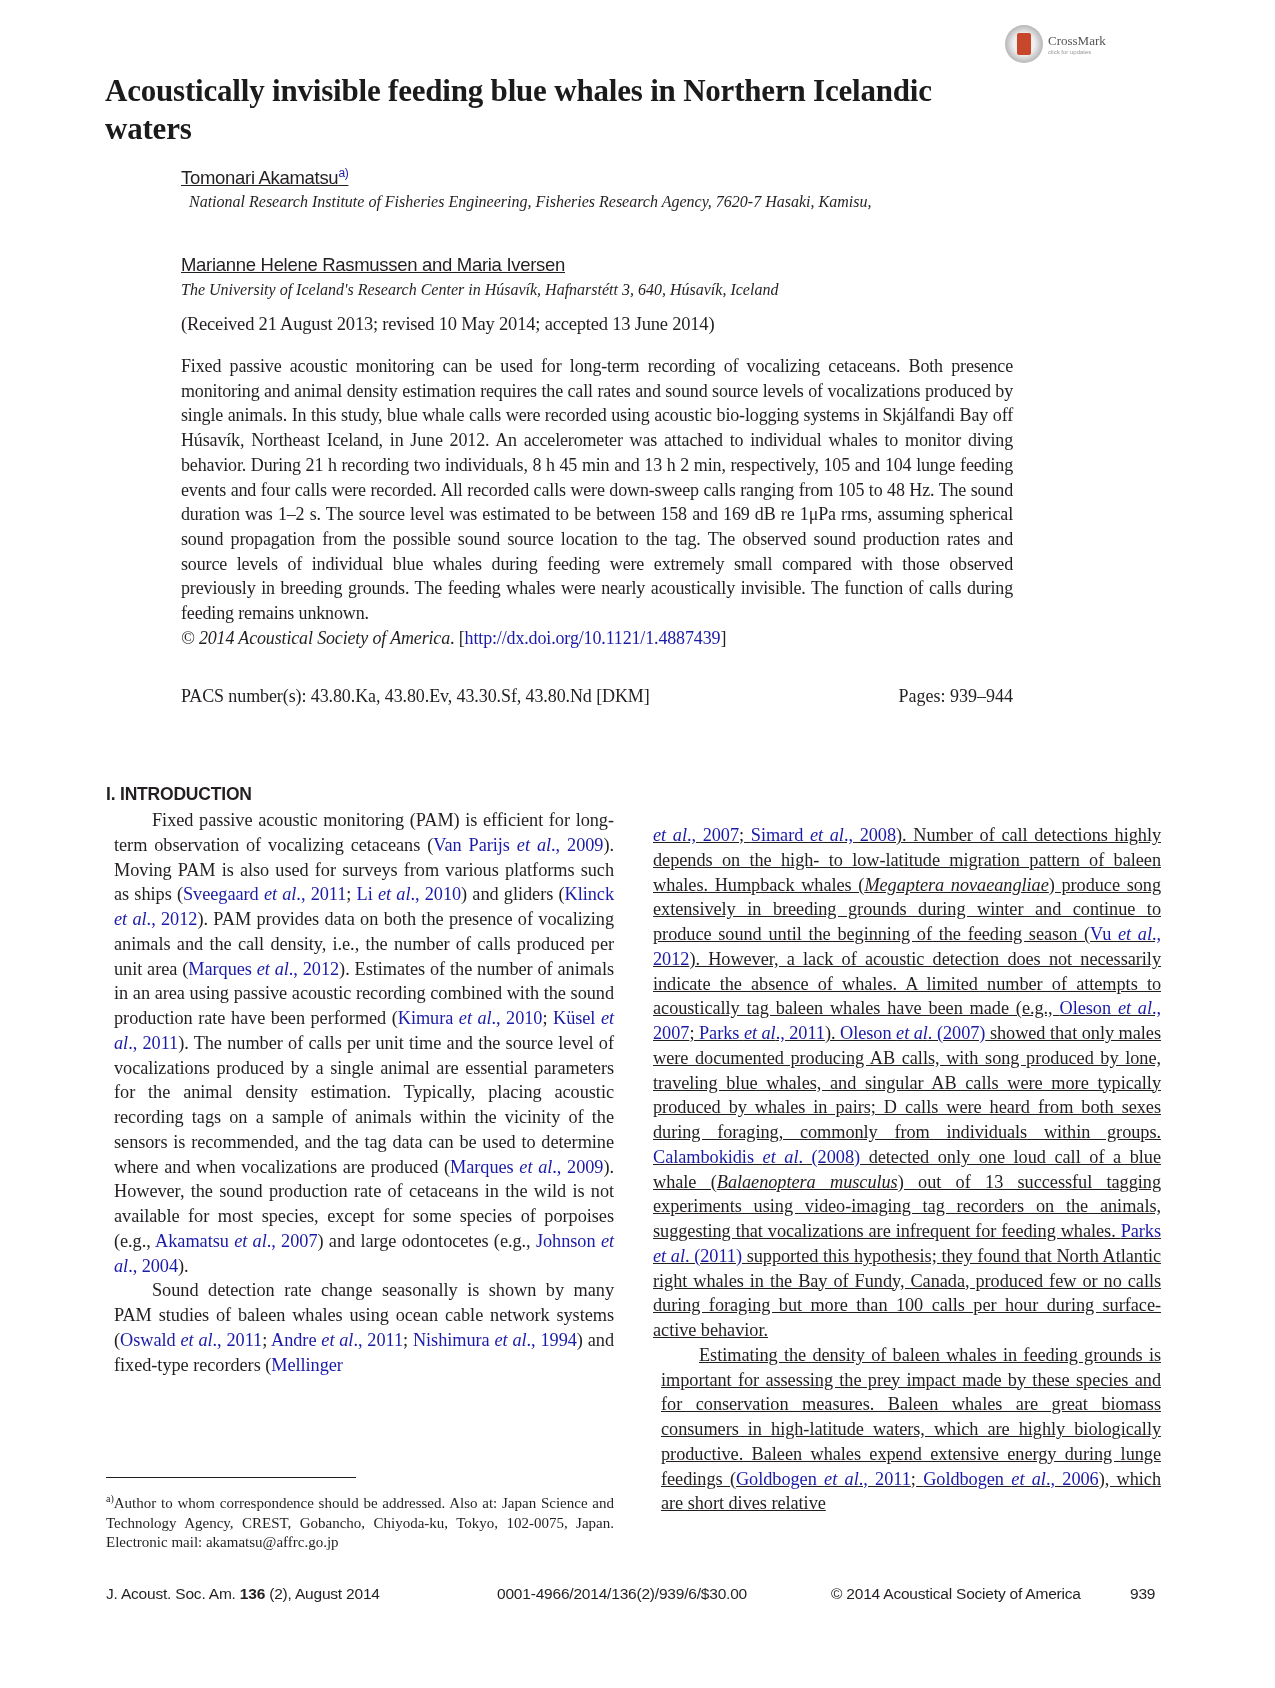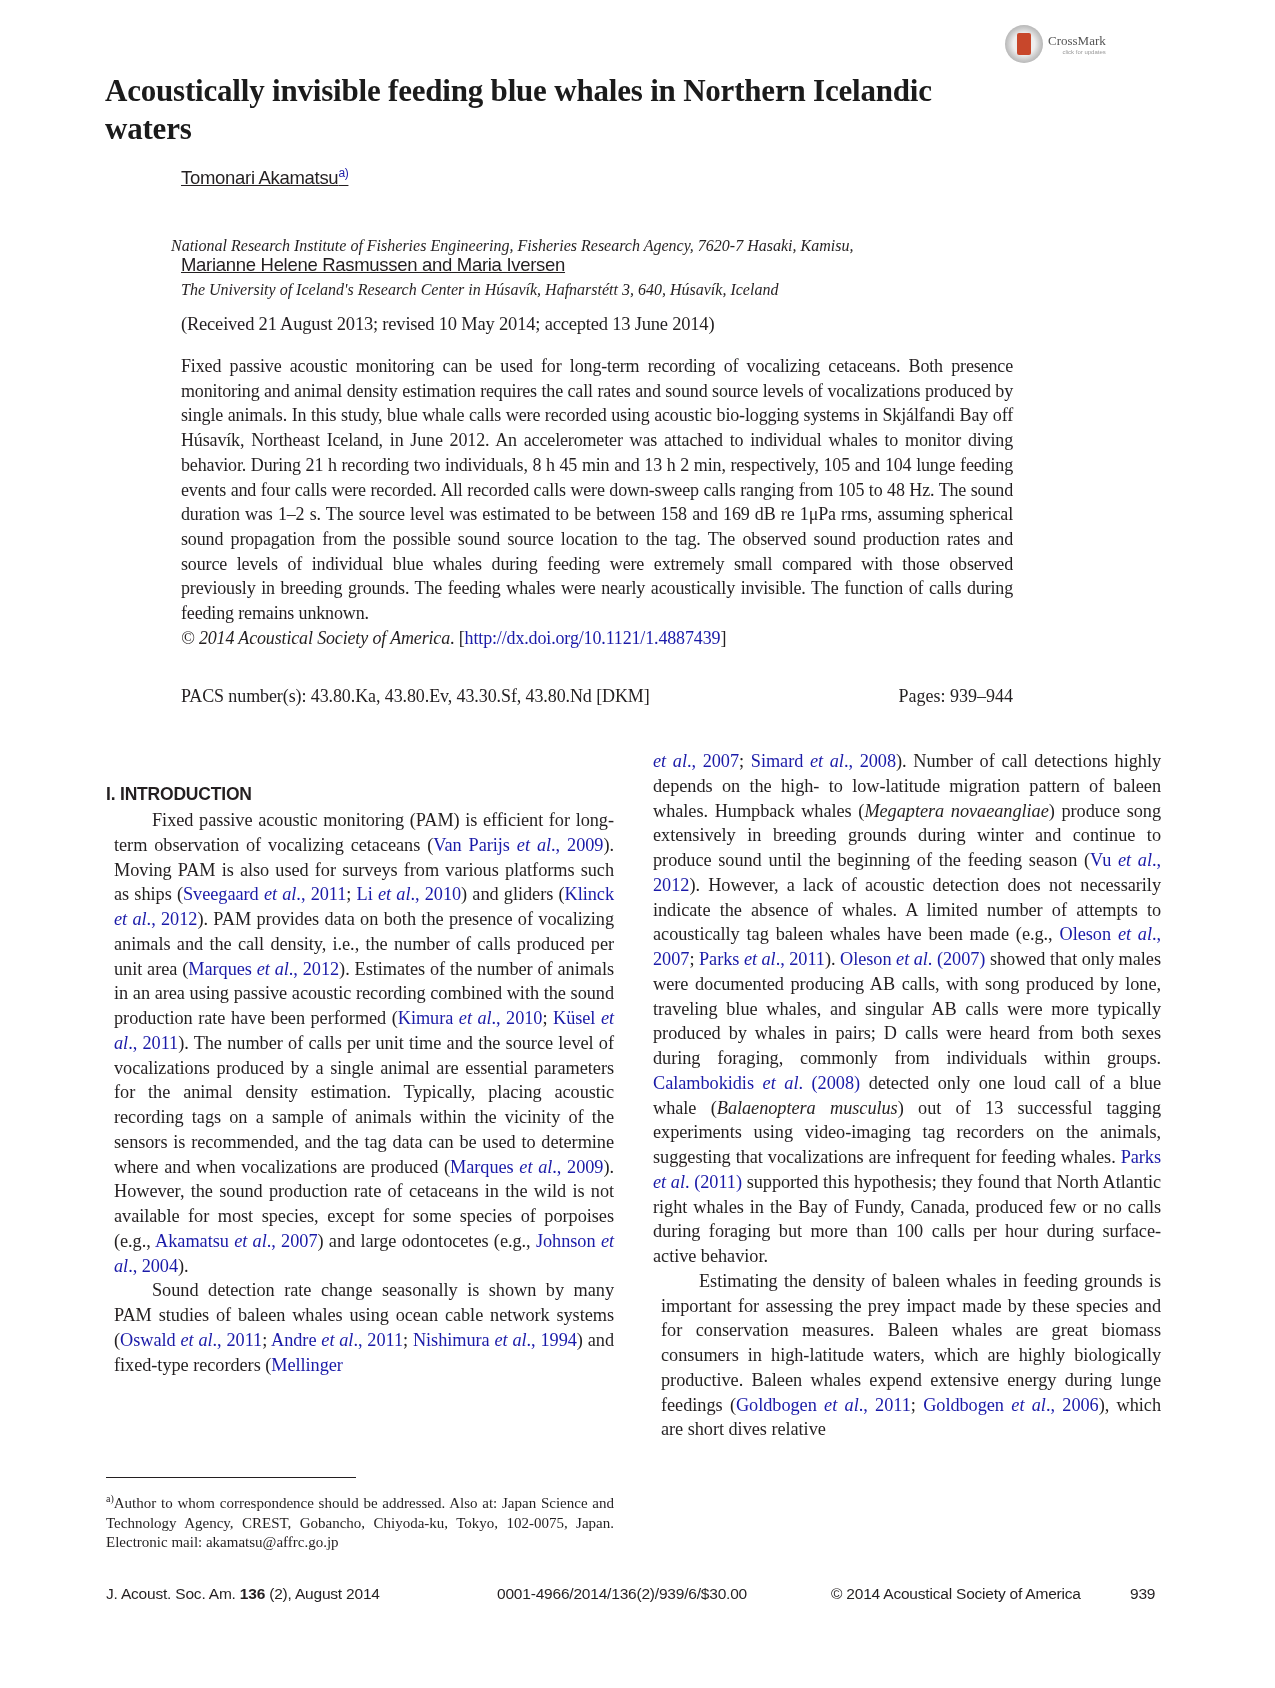--- a/index.html
+++ b/index.html
@@ -6,21 +6,21 @@
   body { width: 1275px; height: 1688px; position: relative; overflow: hidden; color: #231f20;
          font-family: "Liberation Serif", "DejaVu Serif", serif; }
   .abs { position: absolute; }
   a, .lnk { color: #1a1aa8; text-decoration: none; }
   i, .it { font-style: italic; }
 
   
   #crossmark { left: 1005px; top: 22px; width: 120px; height: 44px; display: flex; align-items: center; gap: 5px; }
   #crossmark .ring { width: 38px; height: 38px; border-radius: 50%; background: radial-gradient(circle, #eee 40%, #c9c9c9 60%, #8a8a8a 100%); display: flex; align-items: center; justify-content: center; }
   #crossmark .bookmark { width: 14px; height: 22px; background: #c8472b; border-radius: 2px; }
-  #crossmark .txt { display: flex; flex-direction: column; line-height: 1; text-align: right; }
+  #crossmark .txt { display: flex; flex-direction: column; line-height: 1; }
   #crossmark .cm-title { font-family: "Liberation Serif", serif; font-size: 13px; color: #555; }
   #crossmark .cm-sub { font-family: "Liberation Sans", sans-serif; font-size: 6px; color: #999; margin-top: 2px; }
 
   
   #title { left: 105px; top: 72px; width: 1040px; font-family: "Liberation Serif", serif; font-weight: bold;
            font-size: 31px; line-height: 38px; color: #1b1b1b; letter-spacing: -0.2px; }
 
   .author { font-family: "Liberation Sans", sans-serif; font-size: 18.5px; color: #231f20; letter-spacing: -0.3px; text-decoration: underline; }
   .author sup { color: #1a1aa8; font-size: 12px; }
   .affil { font-family: "Liberation Serif", serif; font-style: italic; font-size: 16px; line-height: 22px; color: #231f20; }
@@ -31,21 +31,21 @@
   #abstract .copy { font-style: italic; }
 
   #pacs { left: 181px; top: 686px; font-size: 18px; letter-spacing: -0.1px; }
   #pages { right: 262px; top: 686px; font-size: 18px; }
 
   
   .col { position: absolute; width: 508px; font-size: 18.3px; line-height: 24.75px; text-align: justify; letter-spacing: -0.05px; }
   .col p { margin: 0; }
   .col .indent { text-indent: 38px; margin-left: 8px; }
   #col-left { left: 106px; top: 783px; }
-  #col-right { left: 653px; top: 749px; }
+  #col-right { left: 653px; top: 823px; text-decoration: underline; }
 
   #section-heading { left: 106px; top: 784px; font-family: "Liberation Sans", sans-serif; font-weight: bold; font-size: 17.5px; letter-spacing: -0.2px; }
 
   #footnote-rule { left: 106px; top: 1477px; width: 250px; height: 1px; background: #231f20; }
   #footnote { left: 106px; top: 1489px; width: 508px; font-size: 15px; line-height: 19.5px; text-align: justify; }
   #footnote sup { font-size: 10px; }
 
   
   .foot { top: 1585px; font-family: "Liberation Sans", sans-serif; font-size: 15.5px; color: #231f20; letter-spacing: -0.2px; }
   #foot-journal { left: 106px; }
@@ -67,21 +67,21 @@
 </div>
 
 <div id="title" class="abs">
   <div>Acoustically invisible feeding blue whales in Northern Icelandic</div>
   <div>waters</div>
 </div>
 
 <div class="abs author" style="left:181px; top:166px;">
   <span>Tomonari Akamatsu</span><sup>a)</sup>
 </div>
-<div class="abs affil" style="left:171px; top:191px;margin-top:44px;">
+<div class="abs affil" style="left:189px; top:191px;">
   <div>National Research Institute of Fisheries Engineering, Fisheries Research Agency, 7620-7 Hasaki, Kamisu,</div>
 </div>
 
 <div class="abs author" style="left:181px; top:254px;">Marianne Helene Rasmussen and Maria Iversen</div>
 <div class="abs affil" style="left:181px; top:279px;">The University of Iceland's Research Center in Húsavík, Hafnarstétt 3, 640, Húsavík, Iceland</div>
 
 <div id="received" class="abs">(Received 21 August 2013; revised 10 May 2014; accepted 13 June 2014)</div>
 
 <div id="abstract" class="abs">
   <span>Fixed passive acoustic monitoring can be used for long-term recording of vocalizing cetaceans. Both presence monitoring and animal density estimation requires the call rates and sound source levels of vocalizations produced by single animals. In this study, blue whale calls were recorded using acoustic bio-logging systems in Skjálfandi Bay off Húsavík, Northeast Iceland, in June 2012. An accelerometer was attached to individual whales to monitor diving behavior. During 21 h recording two individuals, 8 h 45 min and 13 h 2 min, respectively, 105 and 104 lunge feeding events and four calls were recorded. All recorded calls were down-sweep calls ranging from 105 to 48 Hz. The sound duration was 1–2 s. The source level was estimated to be between 158 and 169 dB re 1μPa rms, assuming spherical sound propagation from the possible sound source location to the tag. The observed sound production rates and source levels of individual blue whales during feeding were extremely small compared with those observed previously in breeding grounds. The feeding whales were nearly acoustically invisible. The function of calls during feeding remains unknown.</span><br>

